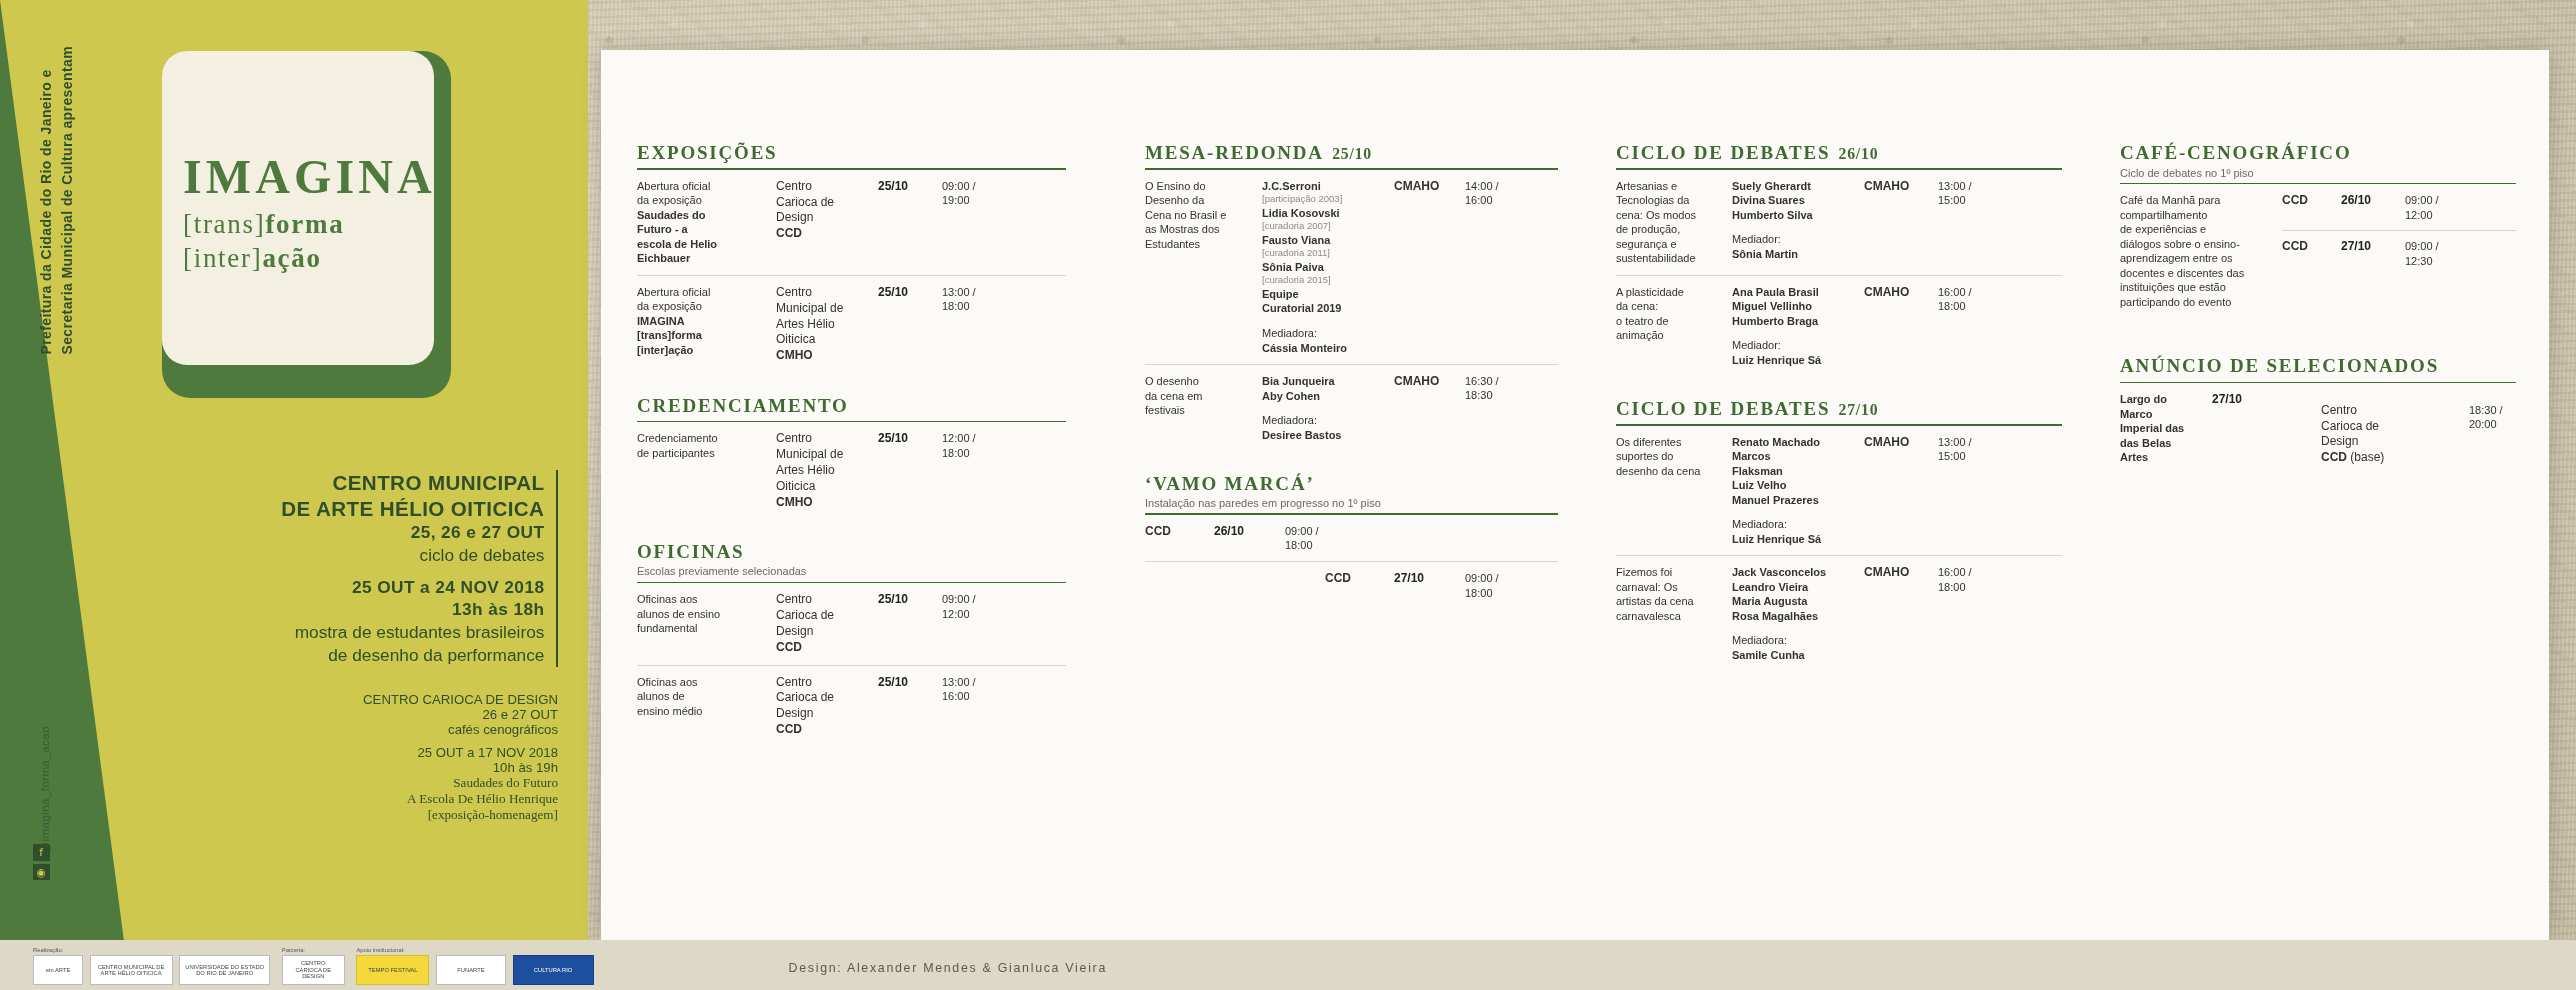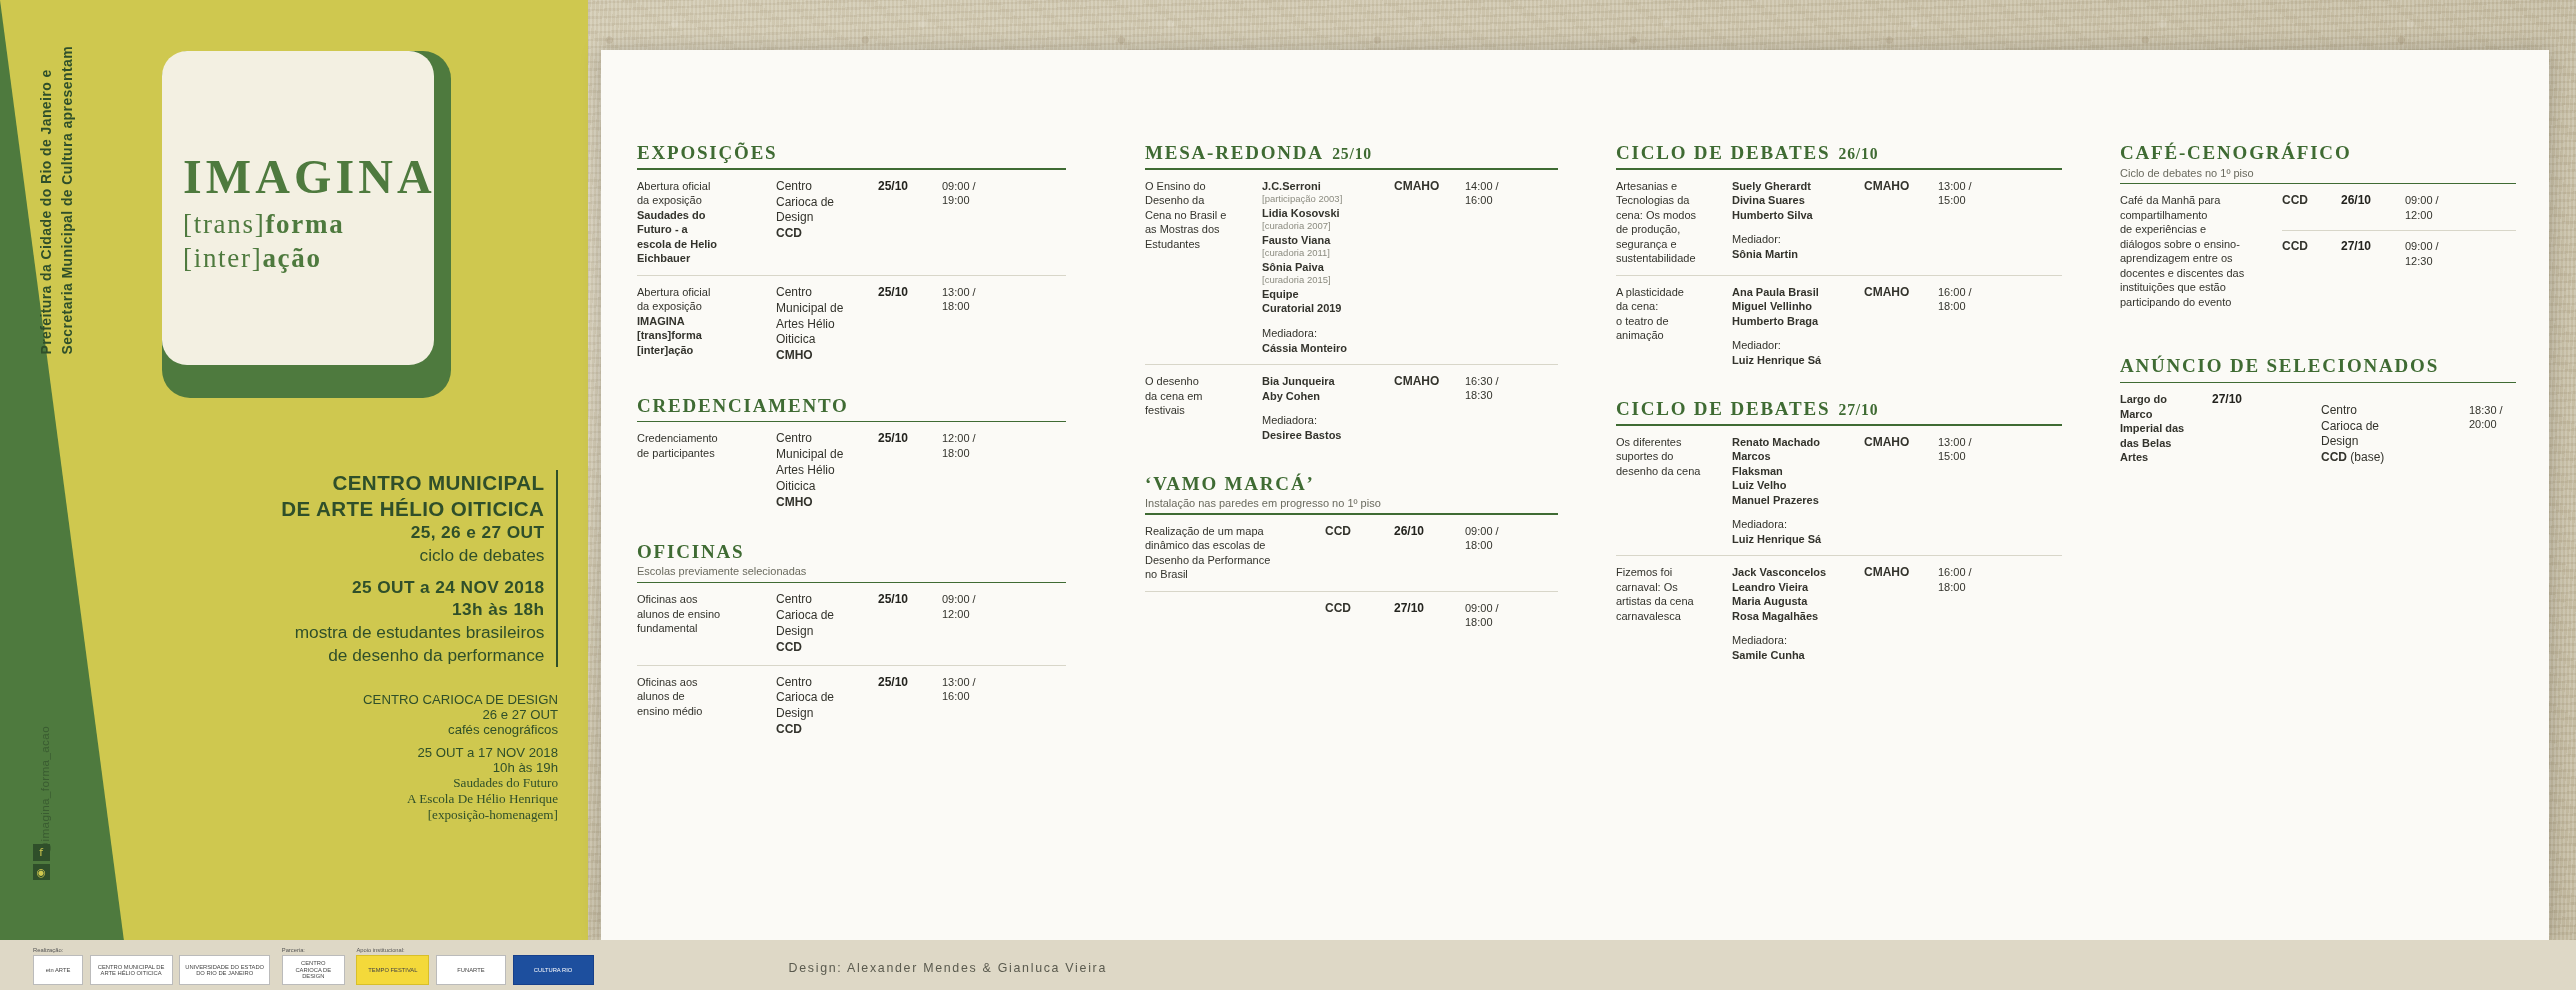--- a/index.html
+++ b/index.html
@@ -342,24 +342,20 @@
     </div>
 
     <div class="spacer"></div>
 
     <div>
       <div class="sec-title">‘VAMO MARCÁ’</div>
       <div class="sec-sub">Instalação nas paredes em progresso no 1º piso</div>
       <div class="rule"></div>
 
       <div class="row">
-        <div class="c-left" style="width:180px;white-space:pre-line">Realização de um mapa
-dinâmico das escolas de
-Desenho da Performance
-no Brasil</div>
         <div class="c-ven b" style="width:69px">CCD</div>
         <div class="c-date" style="width:71px">26/10</div>
         <div class="c-time" style="white-space:pre-line">09:00 /
 18:00</div>
       </div>
 
       <div class="row">
         <div class="c-left" style="width:180px;white-space:pre-line"></div>
         <div class="c-ven b" style="width:69px">CCD</div>
         <div class="c-date" style="width:71px">27/10</div>

